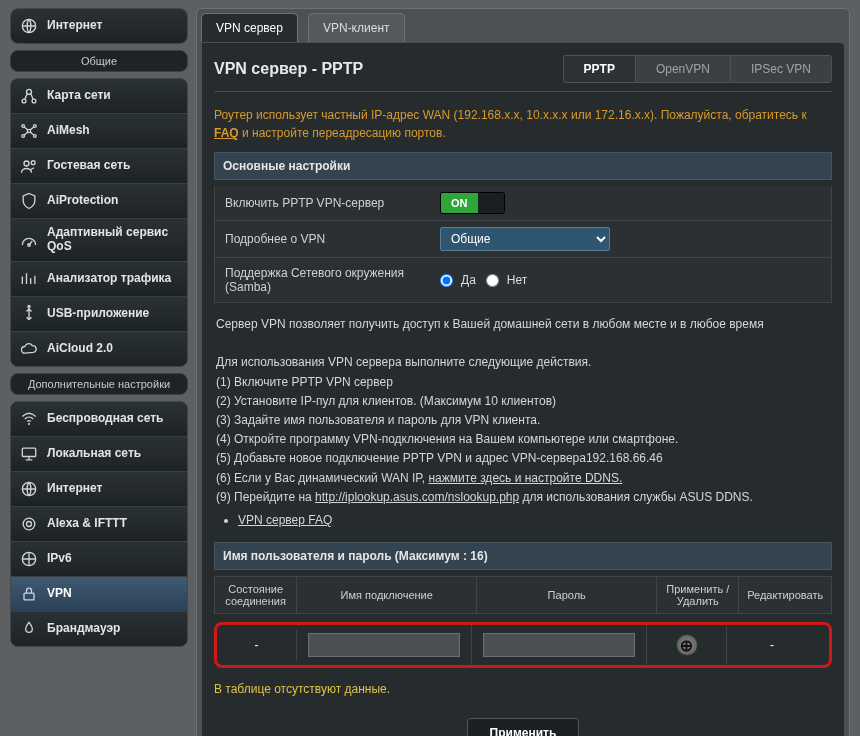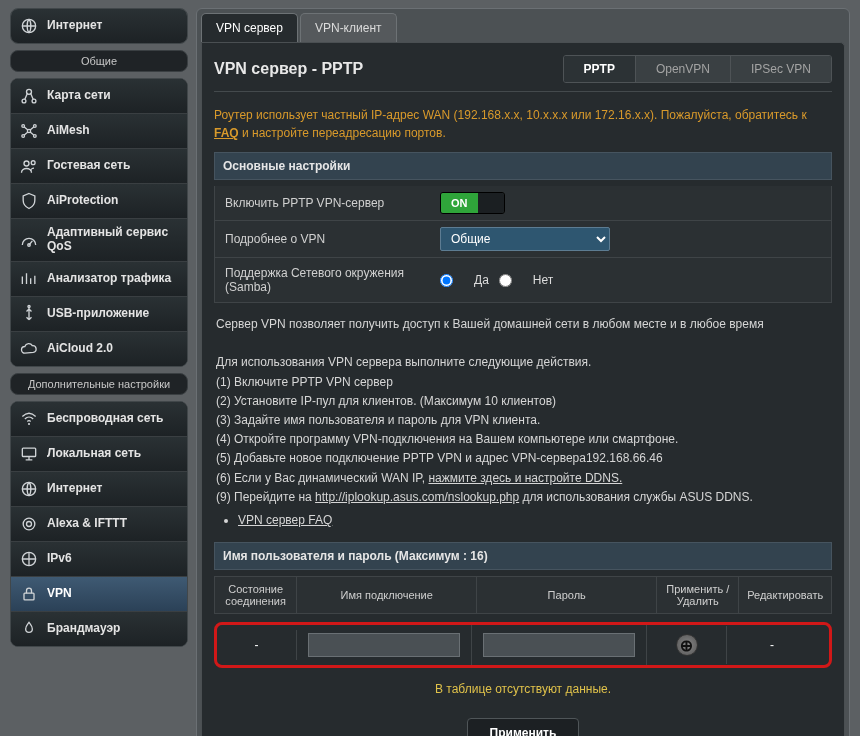--- a/index.html
+++ b/index.html
@@ -9,54 +9,54 @@
   .sidebar{width:178px;display:flex;flex-direction:column;gap:6px}
   .sb-section-title{background:#1f2326;color:#c8c8c8;font-size:11px;text-align:center;padding:4px 0;border-radius:8px;border:1px solid #3a3f42}
   .sb-group{background:#1b1f22;border:1px solid #41474a;border-radius:8px;overflow:hidden}
   .sb-item{display:flex;align-items:center;gap:8px;padding:7px 8px;border-bottom:1px solid #3a3f42;cursor:pointer;color:#e4e4e4;font-weight:bold;font-size:12px;line-height:1.15;background:linear-gradient(#2a3134,#1d2225)}
   .sb-item:last-child{border-bottom:none}
   .sb-item.active{background:linear-gradient(#3f5a73,#2b4157);color:#fff}
   .sb-icon{width:20px;height:20px;display:flex;align-items:center;justify-content:center;flex:0 0 20px}
   .sb-icon svg{width:20px;height:20px}
   
   .main{flex:1;display:flex;flex-direction:column;background:#4c5154;border:1px solid #6b7074;border-radius:6px;padding:4px}
-  .tabs{display:flex;gap:0}
+  .tabs{display:flex;gap:8px}
   .tab{padding:7px 14px;background:#55595c;color:#dcdcdc;font-size:12px;border:1px solid #6d7275;border-bottom:none;border-radius:5px 5px 0 0;margin-right:2px;cursor:pointer}
   .tab.active{background:#262b2e;color:#fff}
   .panel{background:#262b2e;border:1px solid #4a4f52;border-radius:0 5px 5px 5px;padding:12px;display:flex;flex-direction:column;gap:6px}
   .titlebar{display:flex;justify-content:space-between;align-items:center;border-bottom:1px solid #444a4d;padding-bottom:8px;margin-bottom:4px}
   .titlebar h2{color:#e8e8e8;font-size:16px;font-weight:bold}
   .proto-tabs{display:flex;border:1px solid #4e5356;border-radius:3px;overflow:hidden}
   .proto-tab{padding:6px 20px;background:#3a4043;color:#a3a3a3;font-size:12px;cursor:pointer;border-left:1px solid #4e5356}
   .proto-tab:first-child{border-left:none}
   .proto-tab.active{background:#2c3235;color:#fff;font-weight:bold}
   .warn{color:#d99a2b;font-size:12px;line-height:1.5;padding:4px 0}
   .warn a{color:#d99a2b;font-weight:bold}
   .sect-head{background:#33434f;color:#e6e6e6;font-weight:bold;padding:6px 8px;border:1px solid #46545f;font-size:12px}
   .form-row{display:flex;align-items:center;border:1px solid #3f4447;border-top:none;background:#2b3033}
   .form-row .lbl{width:215px;padding:8px 10px;color:#d0d0d0;font-size:12px}
   .form-row .ctl{flex:1;padding:6px 10px;display:flex;align-items:center;gap:10px}
   .toggle{display:inline-flex;border:1px solid #000;border-radius:3px;overflow:hidden;cursor:pointer}
   .toggle span{display:inline-block;padding:4px 10px;font-weight:bold;font-size:11px}
   .toggle .on{background:#2fa53a;color:#fff}
   .toggle .off{background:#1b1f22;color:#666;width:26px}
   select{background:#2e5670;color:#fff;border:1px solid #5d7c92;padding:3px 6px;font-size:12px;width:170px;border-radius:2px}
-  .radio-lbl{color:#ddd;font-size:12px;display:flex;align-items:center;gap:21px}
+  .radio-lbl{color:#ddd;font-size:12px;display:flex;align-items:center;gap:8px}
   .desc{color:#d6d6d6;font-size:12px;line-height:1.6;padding:6px 2px}
   .desc a{color:#d6d6d6;text-decoration:underline}
   .desc ul{list-style:disc;padding-left:22px;margin-top:4px}
   .tbl{border:1px solid #3f4447;border-collapse:collapse;width:100%}
   .tbl th{background:#2b3033;color:#cfcfcf;font-weight:normal;font-size:11px;padding:6px 4px;border:1px solid #3f4447;text-align:center}
   .red-box{border:3px solid #d11818;border-radius:8px;margin:2px 0}
   .add-row{display:flex;align-items:center}
   .add-cell{flex:1;display:flex;align-items:center;justify-content:center;padding:8px 6px;border-right:1px solid #3f4447}
   .add-cell:last-child{border-right:none}
   .add-cell input[type=text]{width:94%;background:#4a5054;border:1px solid #6a7074;color:#fff;padding:4px;font-size:12px}
   .add-btn{width:22px;height:22px;border-radius:50%;background:radial-gradient(#888,#555);display:flex;align-items:center;justify-content:center;color:#111;font-weight:bold;font-size:16px;cursor:pointer;border:1px solid #333}
-  .nodata{text-align:center;color:#e0c24a;font-size:12px;padding:6px 0}
+  .nodata{color:#e0c24a;font-size:12px;padding:6px 0}
   .apply-wrap{display:flex;justify-content:center;padding:10px 0 4px}
   .apply{background:#1c2023;border:1px solid #4f5558;color:#fff;font-weight:bold;padding:7px 22px;border-radius:4px;cursor:pointer;font-size:12px}
   
   .ic{fill:none;stroke:#cfd3d6;stroke-width:1.6}
 </style>
 </head>
 <body>
 
 <div class="wrap">
 

